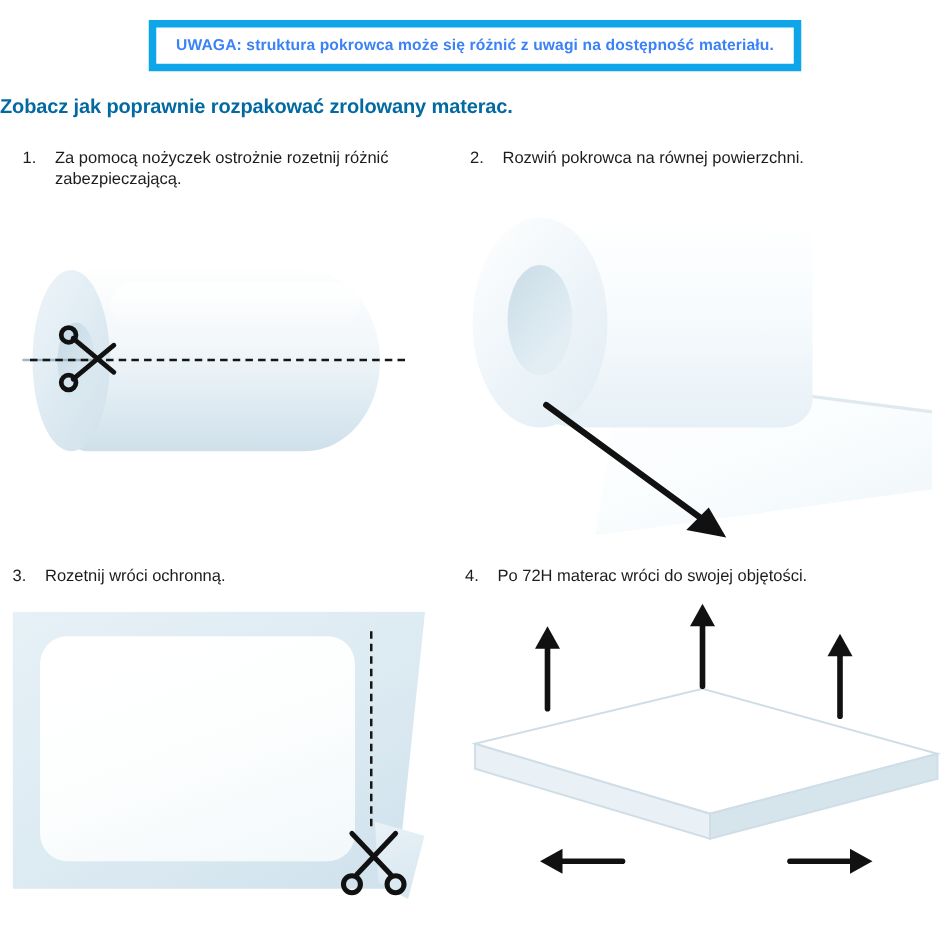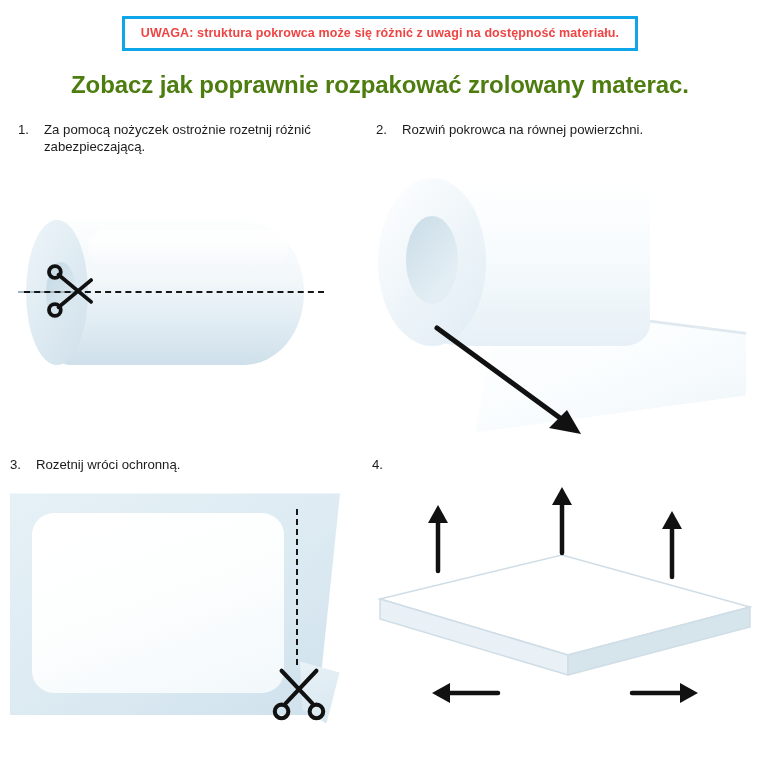--- a/index.html
+++ b/index.html
@@ -16,37 +16,36 @@
     position: relative;
   }
 
   
   .notice-wrap {
     display: flex;
     justify-content: center;
     padding-top: 16px;
   }
   .notice-box {
-    border: 3px solid #0ea5e9;
+    border: 6px solid #0ea5e9;
     padding: 7px 16px 8px 16px;
     font-size: 12.5px;
     font-weight: bold;
     letter-spacing: 0.1px;
-    color: #ef4444;
+    color: #3b82f6;
     background: #fff;
     white-space: nowrap;
   }
 
   
   .main-title {
-    text-align: center;
-    font-size: 24px;
+    font-size: 16px;
     font-weight: bold;
     margin-top: 20px;
-    color: #4d7c0f;
+    color: #0369a1;
     letter-spacing: -0.1px;
   }
 
   
   .steps {
     position: relative;
     margin-top: 22px;
   }
   .step {
     position: absolute;
@@ -284,20 +283,21 @@
             <circle cx="50" cy="50" r="7"></circle>
           </g>
         </svg>
       </div>
     </div>
   </div>
 
   <div class="step" id="step4">
     <div class="step-head">
       <div class="step-num">4.</div>
+      <div class="step-text">Po 72H materac wróci do swojej objętości.</div>
     </div>
     <div class="art" id="art4">
       <div class="slab-top">
         <svg viewBox="0 0 380 140" width="380" height="140">
           <polygon points="8,52 190,8 378,60 196,108" fill="#ffffff" stroke="#cfdde6" stroke-width="1.5"></polygon>
           <polygon points="8,52 196,108 196,128 8,72" fill="#e9f1f6" stroke="#cfdde6" stroke-width="1.5"></polygon>
           <polygon points="196,108 378,60 378,80 196,128" fill="#d6e4ec" stroke="#cfdde6" stroke-width="1.5"></polygon>
         </svg>
       </div>
       <div class="arrow-up" style="left:54px; top:18px;">

